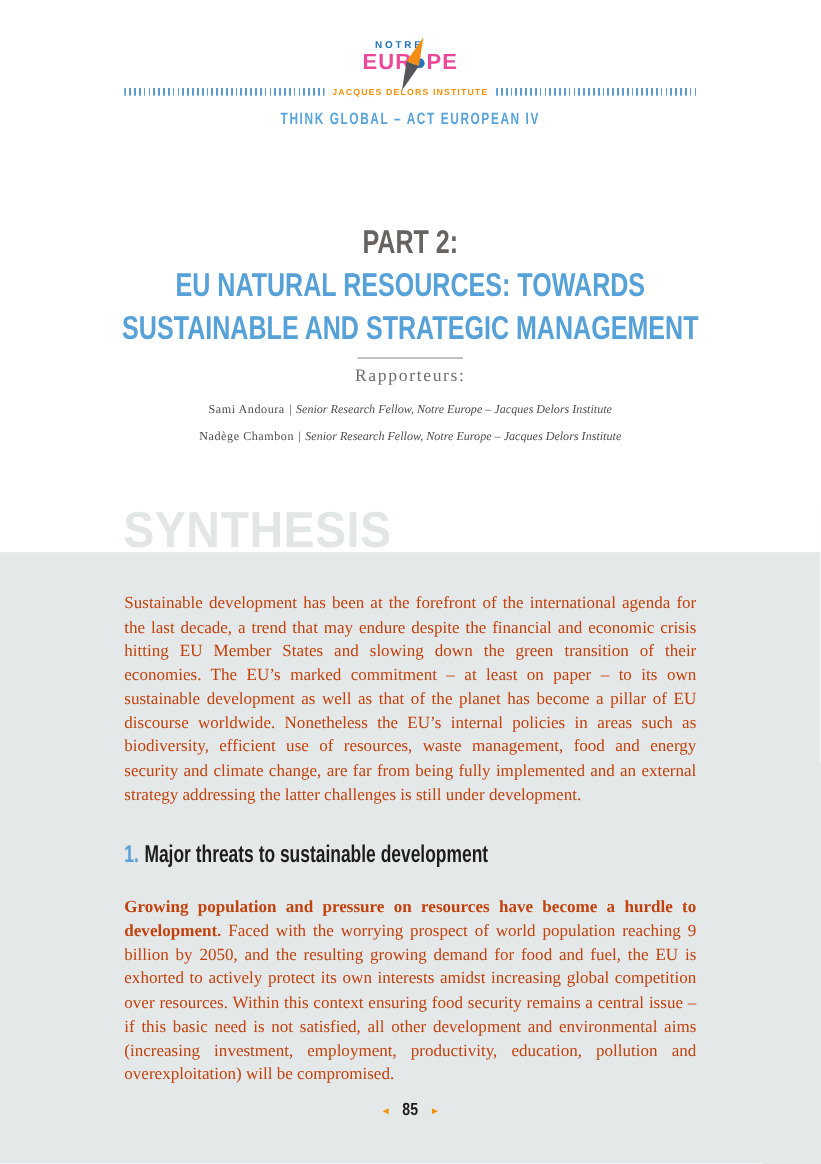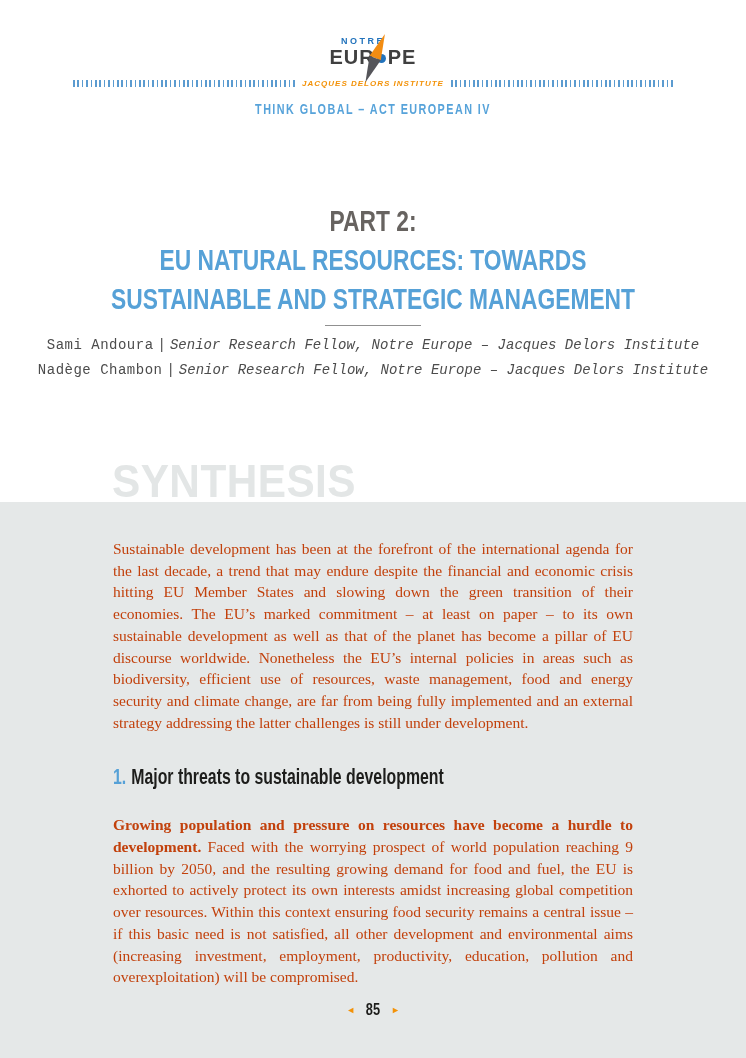--- a/index.html
+++ b/index.html
@@ -18,29 +18,29 @@
 
   
   .header { position:absolute; left:0; top:0; width:746px; }
   .logo { width:fit-content; margin:36px auto 12px; text-align:center; position:relative; z-index:2; }
   .logo-notre {
     font-size:9px; font-weight:bold; letter-spacing:2.5px;
     color:#2273BC; transform:translateX(-10px);
   }
   .logo-europe {
     font-size:20px; font-weight:bold; letter-spacing:1px;
-    color:#404040; line-height:20px; margin-top:1px;
+    color:#ec4899; line-height:20px; margin-top:1px;
   }
   .logo-dot {
     display:inline-block; width:9px; height:9px; border-radius:50%;
     background:#2273BC; margin:0 2px 1px 2px;
   }
   .dotband-row {
     display:flex; align-items:center; gap:7px;
-    width:600px; margin:5px auto 4px;font-style:italic;
+    width:520px; margin:5px auto 4px;
   }
   .dotband {
     flex:1; height:7px;
     background-image:repeating-linear-gradient(90deg,#5B9BD0 0 1.6px,transparent 1.6px 4.4px);
   }
   .institute {
     font-size:8px; font-weight:bold; letter-spacing:1px;
     color:#F39208; white-space:nowrap;
   }
   .needle {
@@ -74,22 +74,22 @@
   .title-blue { color:#56A1D7; }
 
   
   .rapporteurs { position:absolute; left:0; top:325px; width:746px; text-align:center; }
   .rap-divider { width:96px; border-top:1px solid #909090; margin:0 auto 7px; }
   .rap-label {
     font-family:"Liberation Serif", serif;
     font-size:16px; letter-spacing:1.5px; color:#6E6E6E; margin-bottom:9px;
   }
   .rap-row {
-    font-family:Liberation Mono, monospace;
-    font-size:14px; line-height:25px; color:#4C4C4C; white-space:nowrap;
+    font-family:Liberation Serif, serif;
+    font-size:11px; line-height:25px; color:#4C4C4C; white-space:nowrap;
   }
   .rap-name { letter-spacing:0.5px; }
   .rap-sep { margin:0 4px; color:#4C4C4C; }
   .rap-role { font-style:italic; }
 
   
   .synthesis-heading {
     position:absolute; left:112px; top:459px;
     font-size:46px; font-weight:bold; line-height:44px;
     color:#E3E6E6; letter-spacing:0.5px;
@@ -150,20 +150,21 @@
   </div>
 
   <div class="title-block">
     <div class="title-line title-part">PART 2:</div>
     <div class="title-line title-blue">EU NATURAL RESOURCES: TOWARDS</div>
     <div class="title-line title-blue">SUSTAINABLE AND STRATEGIC MANAGEMENT</div>
   </div>
 
   <div class="rapporteurs">
     <div class="rap-divider"></div>
+    <div class="rap-label">Rapporteurs:</div>
     <div class="rap-row"><span class="rap-name">Sami Andoura</span><span class="rap-sep">|</span><span class="rap-role">Senior Research Fellow, Notre Europe – Jacques Delors Institute</span></div>
     <div class="rap-row"><span class="rap-name">Nadège Chambon</span><span class="rap-sep">|</span><span class="rap-role">Senior Research Fellow, Notre Europe – Jacques Delors Institute</span></div>
   </div>
 
   <div class="synthesis-heading">SYNTHESIS</div>
 
   <div class="body-col">
     <p class="body-par">Sustainable development has been at the forefront of the international agenda for the last decade, a trend that may endure despite the financial and economic crisis hitting EU Member States and slowing down the green transition of their economies. The EU’s marked commitment – at least on paper – to its own sustainable development as well as that of the planet has become a pillar of EU discourse worldwide. Nonetheless the EU’s internal policies in areas such as biodiversity, efficient use of resources, waste management, food and energy security and climate change, are far from being fully implemented and an external strategy addressing the latter challenges is still under development.</p>
     <div class="section-heading"><span class="section-number">1.</span><span>Major threats to sustainable development</span></div>
     <p class="body-par"><span class="par-bold">Growing population and pressure on resources have become a hurdle to development.</span><span> Faced with the worrying prospect of world population reaching 9 billion by 2050, and the resulting growing demand for food and fuel, the EU is exhorted to actively protect its own interests amidst increasing global competition over resources. Within this context ensuring food security remains a central issue – if this basic need is not satisfied, all other development and environmental aims (increasing investment, employment, productivity, education, pollution and overexploitation) will be compromised.</span></p>

